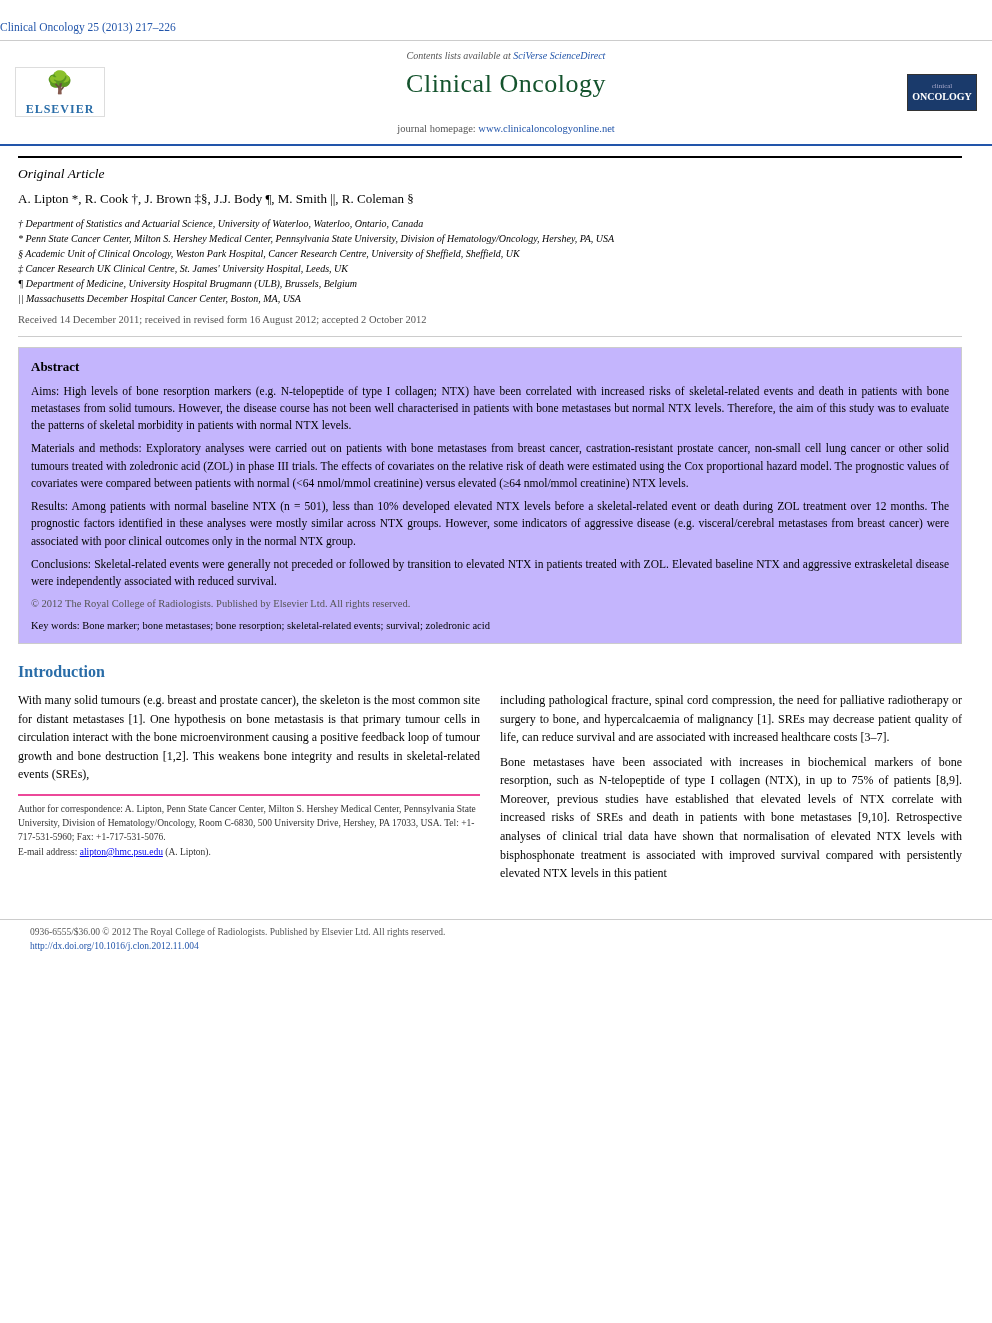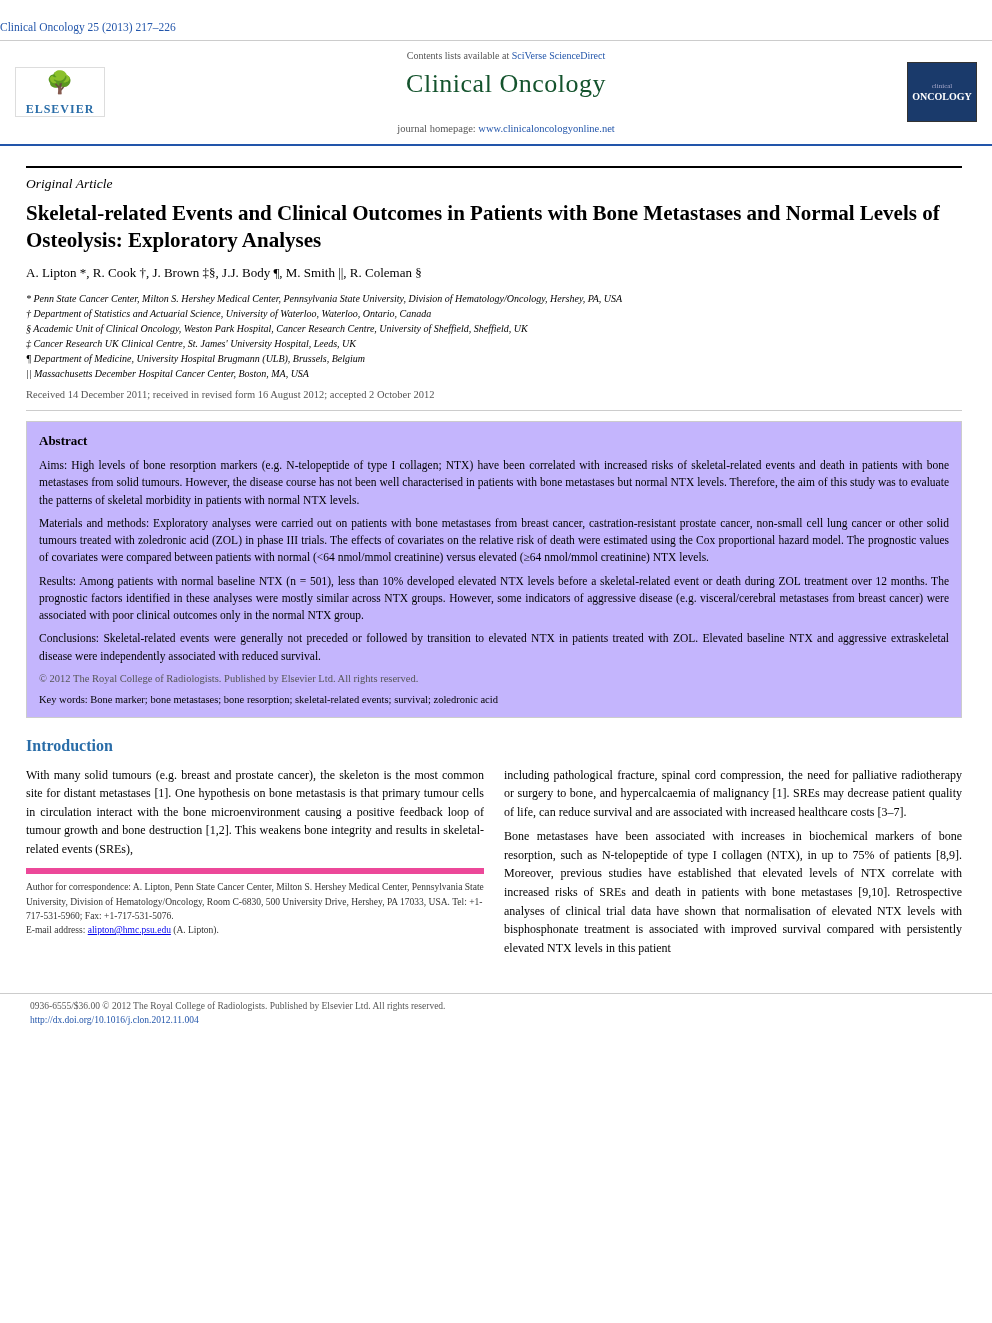--- a/index.html
+++ b/index.html
@@ -44,20 +44,21 @@
       width: 80px;
       flex-shrink: 0;
       display: flex;
       align-items: center;
       justify-content: center;
     }
     .sciverse-text {
       font-size: 10px;
       color: #555;
       margin-bottom: 2px;
+      font-style: italic;
     }
     .sciverse-text a { color: #2255aa; text-decoration: none; }
     .journal-title-big {
       font-size: 26px;
       font-weight: normal;
       color: #14532d;
       font-family: "Times New Roman", serif;
       letter-spacing: 0.5px;
     }
     .journal-homepage {
@@ -86,39 +87,38 @@
       font-size: 12px;
       color: #2a6da8;
       font-weight: bold;
       letter-spacing: 1px;
       margin-top: 2px;
     }
 
     
     .co-logo {
       width: 70px;
-      height: 60px;
+      height: 37px;
       background: #1a3a6b;
       color: #fff;
       font-size: 8px;
       display: flex;
       flex-direction: column;
       align-items: center;
       justify-content: center;
       text-align: center;
       padding: 4px;
       border: 1px solid #333;
     }
     .co-logo .co-top { font-size: 7px; color: #aac; }
     .co-logo .co-main { font-size: 10px; font-weight: bold; color: #fff; line-height: 1.2; }
 
     
     .content {
-      padding: 10px 30px 20px 26px;
-      margin-top: 10px;
+      padding: 10px 30px 20px 18px;
     }
 
     .article-type {
       font-size: 13.5px;
       font-style: italic;
       color: #000;
       margin-bottom: 6px;
       border-top: 2px solid #000;
       padding-top: 6px;
     }
@@ -201,21 +201,21 @@
 
     .body-text {
       font-size: 12px;
       line-height: 1.55;
       text-align: justify;
       color: #000;
     }
     .body-text p { margin-bottom: 6px; }
 
     .footnote-box {
-      border-top: 6px solid #ec4899;
+      border-top: 2px solid #ec4899;
       margin-top: 10px;
       padding-top: 6px;
       font-size: 9.5px;
       color: #333;
       line-height: 1.5;
     }
 
     
     .bottom-footer {
       border-top: 1px solid #ccc;
@@ -259,29 +259,28 @@
       <span class="co-top">clinical</span>
       <span class="co-main">ONCOLOGY</span>
     </div>
   </div>
 </div>
 
 <div class="content">
 
   <div class="article-type">Original Article</div>
 
-  <div class="article-title">Skeletal-related Events and Clinical Outcomes in Patients with Bone Metastases and Normal Levels of Osteolysis: Exploratory Analyses</div>
 
   <div class="authors">
     <span>A. Lipton *, R. Cook †, J. Brown ‡§, J.J. Body ¶, M. Smith ||, R. Coleman §</span>
   </div>
 
   <div class="affiliations">
+    <div>† Department of Statistics and Actuarial Science, University of Waterloo, Waterloo, Ontario, Canada</div>
     <div>* Penn State Cancer Center, Milton S. Hershey Medical Center, Pennsylvania State University, Division of Hematology/Oncology, Hershey, PA, USA</div>
-    <div>† Department of Statistics and Actuarial Science, University of Waterloo, Waterloo, Ontario, Canada</div>
     <div>§ Academic Unit of Clinical Oncology, Weston Park Hospital, Cancer Research Centre, University of Sheffield, Sheffield, UK</div>
     <div>‡ Cancer Research UK Clinical Centre, St. James' University Hospital, Leeds, UK</div>
     <div>¶ Department of Medicine, University Hospital Brugmann (ULB), Brussels, Belgium</div>
     <div>|| Massachusetts December Hospital Cancer Center, Boston, MA, USA</div>
   </div>
 
   <div class="received-line">Received 14 December 2011; received in revised form 16 August 2012; accepted 2 October 2012</div>
 
   <div class="abstract-box">
     <div class="abstract-title">Abstract</div>

